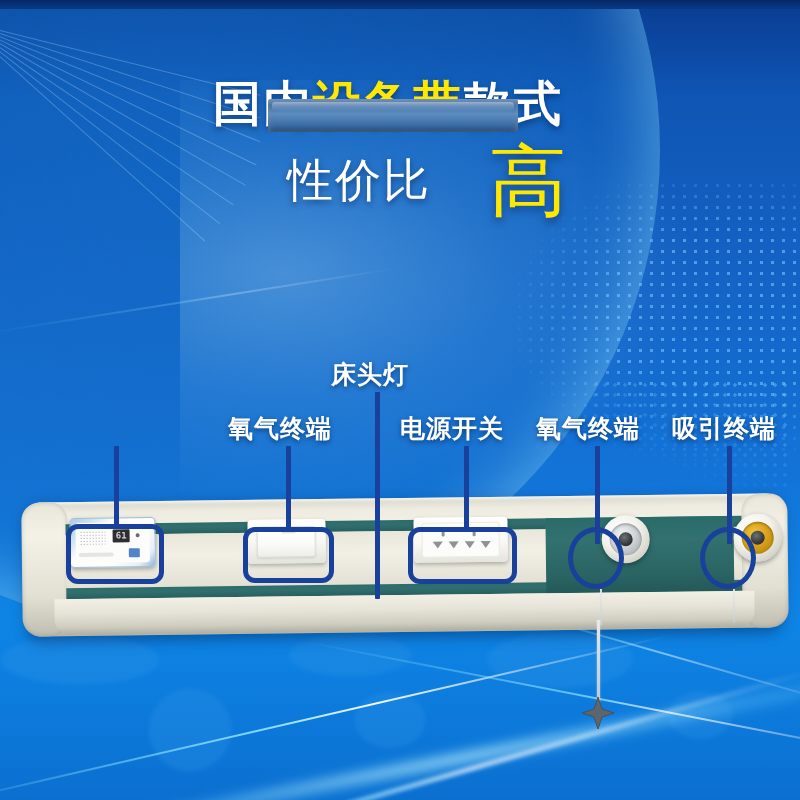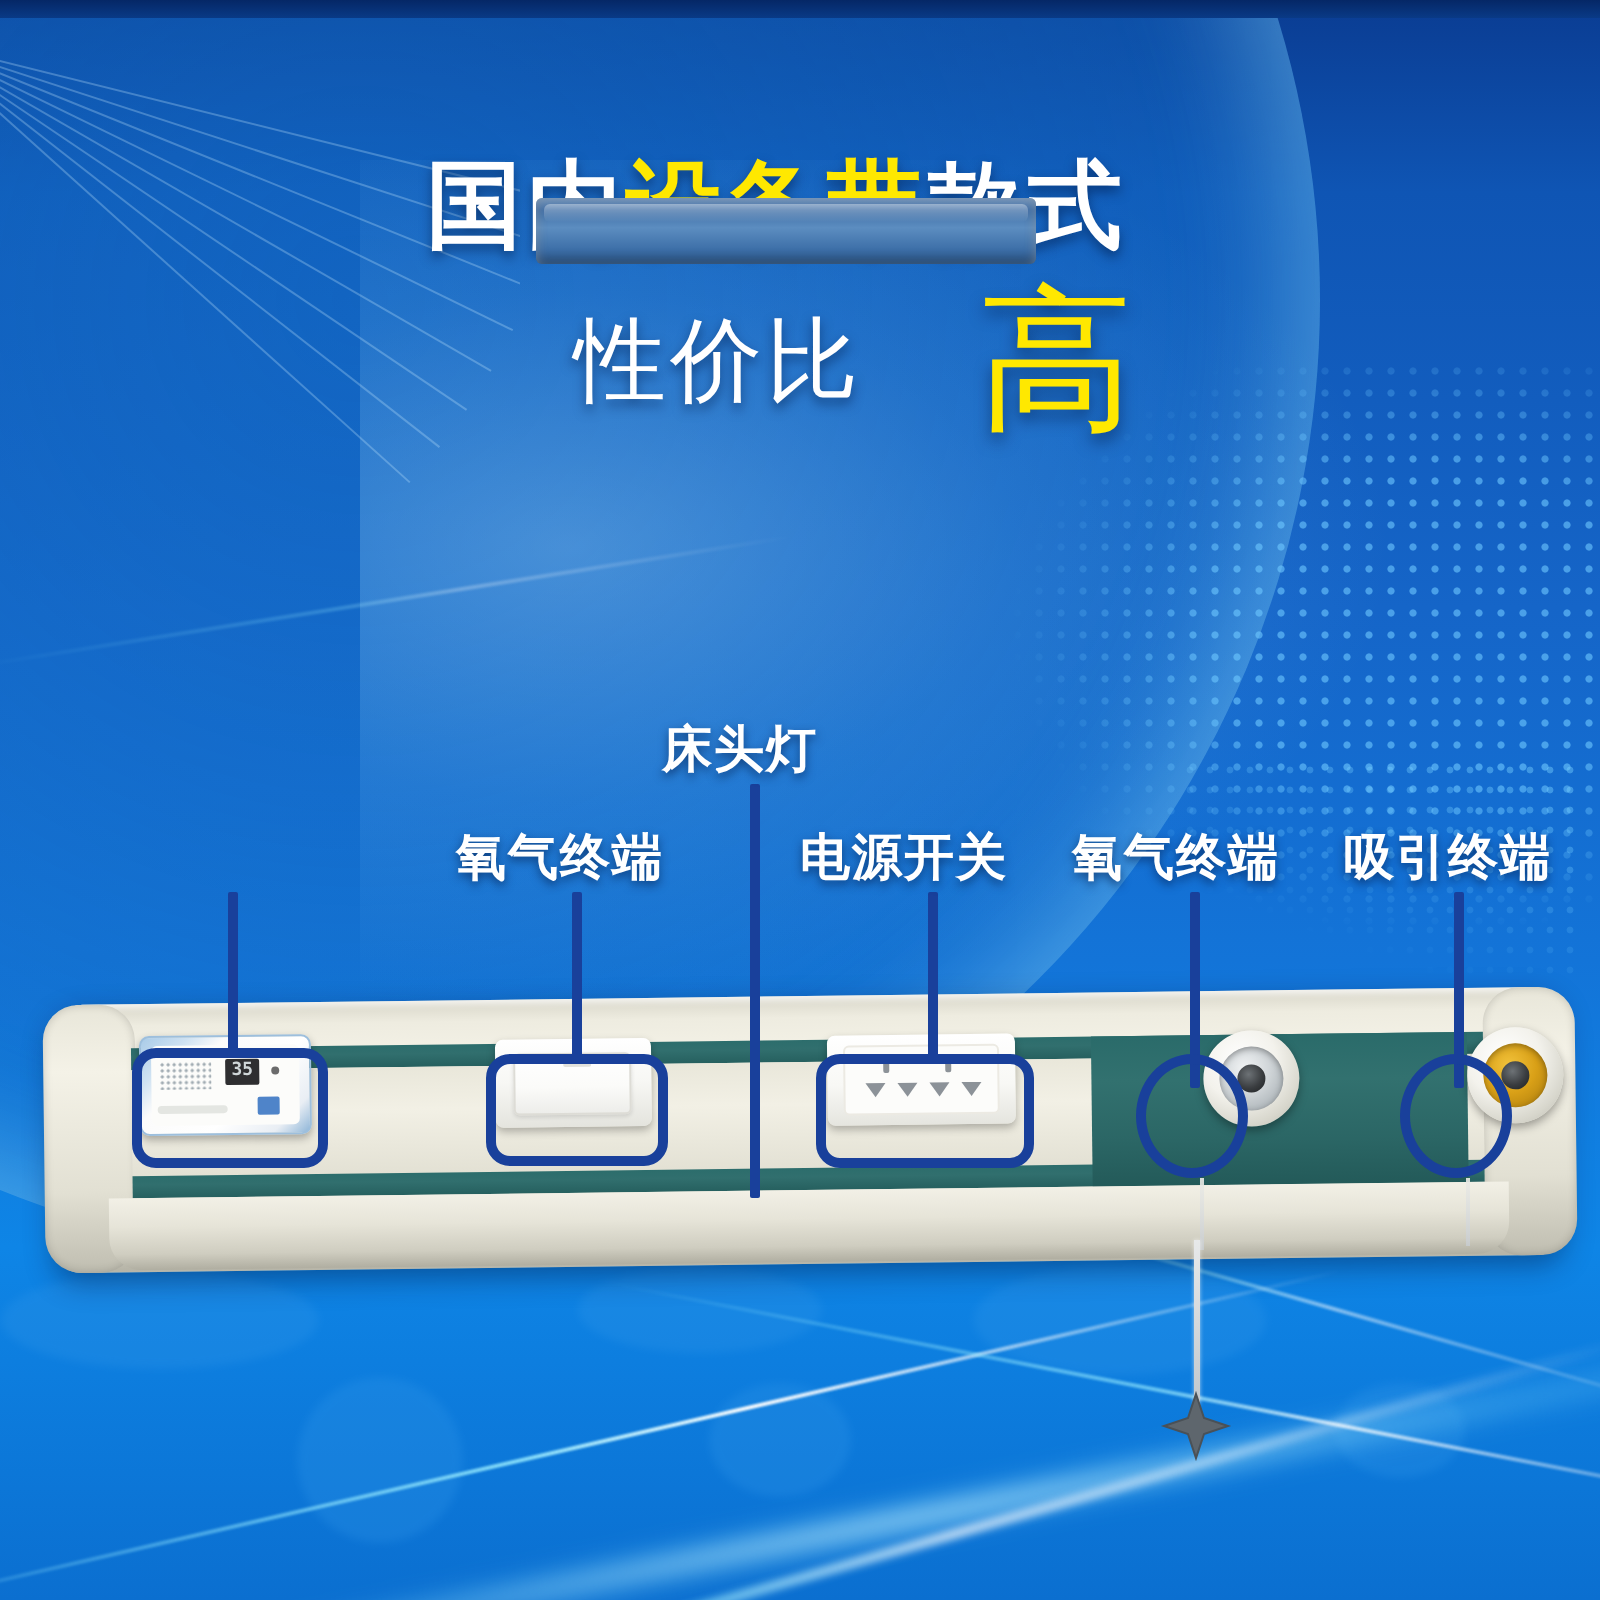--- a/index.html
+++ b/index.html
@@ -353,21 +353,21 @@
     <div class="endcap right"></div>
 
     <div class="stripe stripe-top"></div>
     <div class="faceplate"></div>
     <div class="stripe stripe-bot"></div>
     <div class="gas-panel"></div>
 
     <div class="intercom">
       <div class="ic-face"></div>
       <div class="ic-grille"></div>
-      <div class="ic-lcd">35</div>
+      <div class="ic-lcd">61</div>
       <div class="ic-led"></div>
       <div class="ic-bar"></div>
       <div class="ic-btn"></div>
     </div>
 
     <div class="switch">
       <div class="switch-rocker">
         <div class="switch-notch"></div>
       </div>
     </div>

